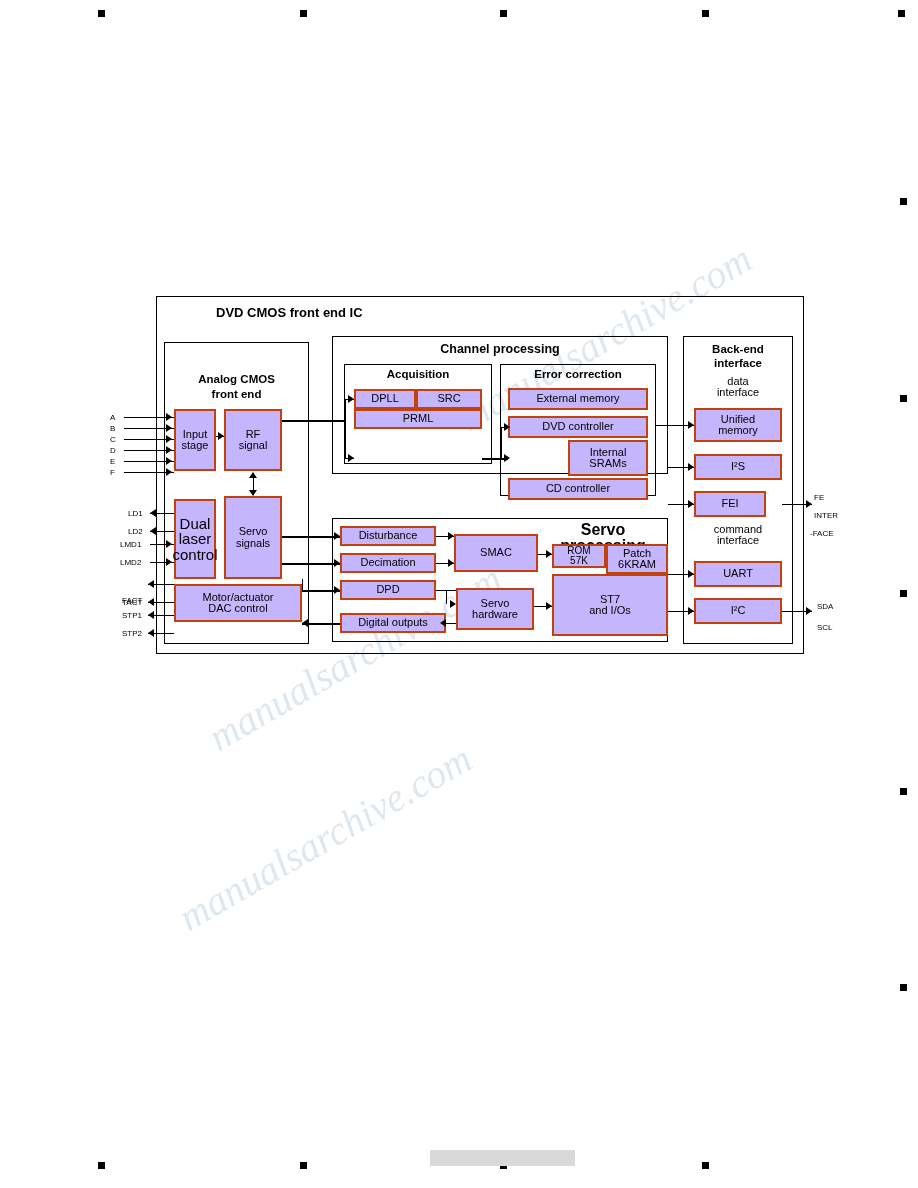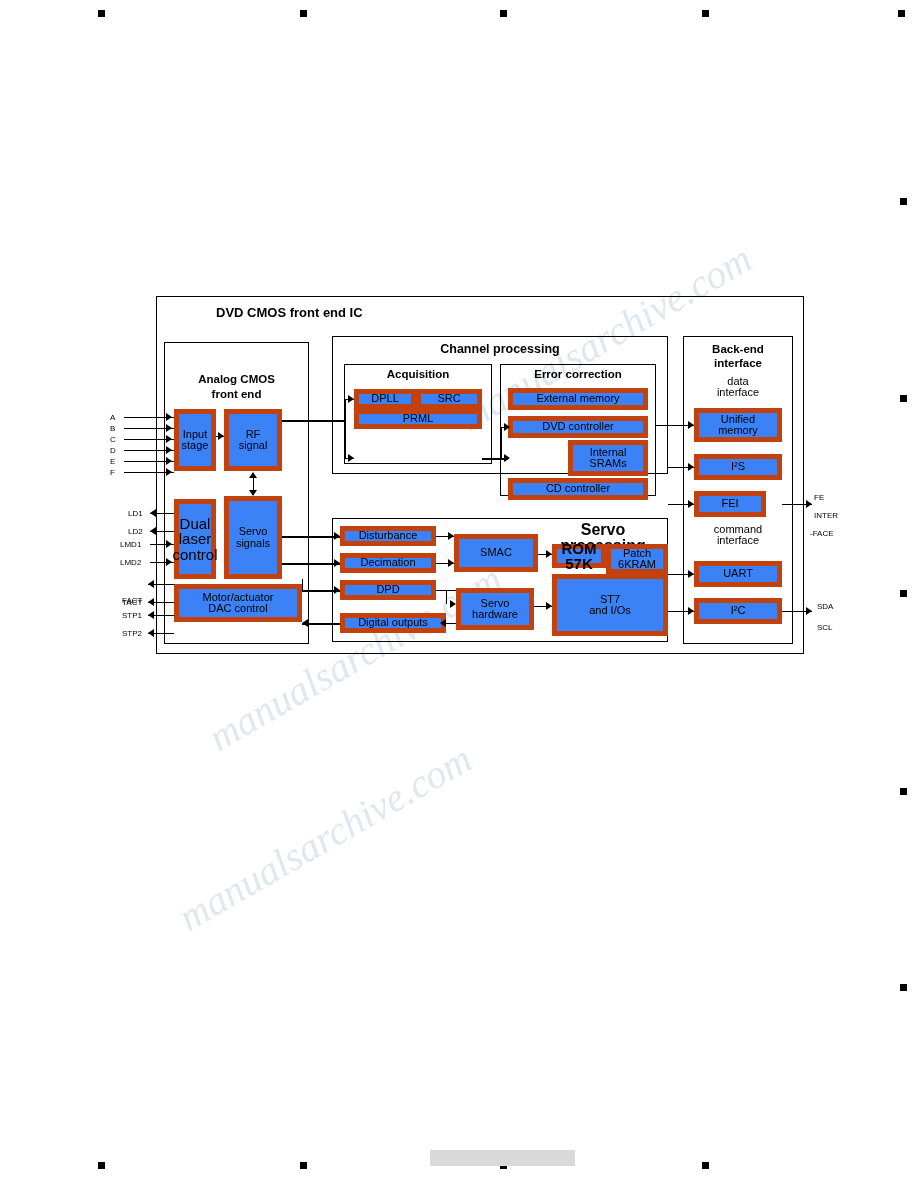--- a/index.html
+++ b/index.html
@@ -24,21 +24,21 @@
     transform:rotate(-30deg);
     transform-origin:left top;
     user-select:none;
     pointer-events:none;
   }
 
   
   .diagram{position:absolute;left:156px;top:296px;width:648px;height:358px;}
   .box{position:absolute;box-sizing:border-box;border:1px solid #000;background:transparent;}
   .lbl{position:absolute;box-sizing:border-box;text-align:center;line-height:1.02;color:#000;}
-  .bx{position:absolute;box-sizing:border-box;border:5px solid #c2410c;display:flex;align-items:center;justify-content:center;text-align:center;line-height:1.03;color:#000;background:#3b82f6;}
+  .bx{position:absolute;box-sizing:border-box;border:2px solid #c2410c;display:flex;align-items:center;justify-content:center;text-align:center;line-height:1.03;color:#000;background:#c4b5fd;}
   .b{font-weight:bold;}
 
   .line{position:absolute;background:#000;}
   .hline{height:1px;}
   .vline{width:1px;}
 
   
   .ar{position:absolute;width:0;height:0;}
   .ar-r{border-top:4px solid transparent;border-bottom:4px solid transparent;border-left:6px solid #000;}
   .ar-l{border-top:4px solid transparent;border-bottom:4px solid transparent;border-right:6px solid #000;}
@@ -121,21 +121,21 @@
 
     <div class="bx" style="left:184px;top:230px;width:96px;height:20px;font-size:11px;">Disturbance</div>
     <div class="bx" style="left:184px;top:257px;width:96px;height:20px;font-size:11px;">Decimation</div>
     <div class="bx" style="left:184px;top:284px;width:96px;height:20px;font-size:11px;">DPD</div>
     <div class="bx" style="left:184px;top:317px;width:106px;height:20px;font-size:11px;">Digital outputs</div>
 
     <div class="bx" style="left:298px;top:238px;width:84px;height:38px;font-size:11px;">SMAC</div>
     <div class="bx" style="left:300px;top:292px;width:78px;height:42px;font-size:11px;white-space:pre-line;">Servo
 hardware</div>
 
-    <div class="bx" style="left:396px;top:248px;width:54px;height:24px;font-size:15px;white-space:pre-line;font-weight:bold;">ROM
+    <div class="bx" style="left:396px;top:248px;width:54px;height:24px;font-size:10px;white-space:pre-line;">ROM
 57K</div>
     <div class="bx" style="left:450px;top:248px;width:62px;height:30px;font-size:11px;white-space:pre-line;">Patch
 6KRAM</div>
     <div class="bx" style="left:396px;top:278px;width:116px;height:62px;font-size:11px;white-space:pre-line;">ST7
 and I/Os</div>
 
     <div class="box" style="left:527px;top:40px;width:110px;height:308px;"></div>
     <div class="lbl b" style="left:527px;top:48px;width:110px;font-size:11.5px;">Back-end</div>
     <div class="lbl b" style="left:527px;top:62px;width:110px;font-size:11.5px;">interface</div>
     <div class="lbl" style="left:527px;top:80px;width:110px;font-size:11px;white-space:pre-line;">data

